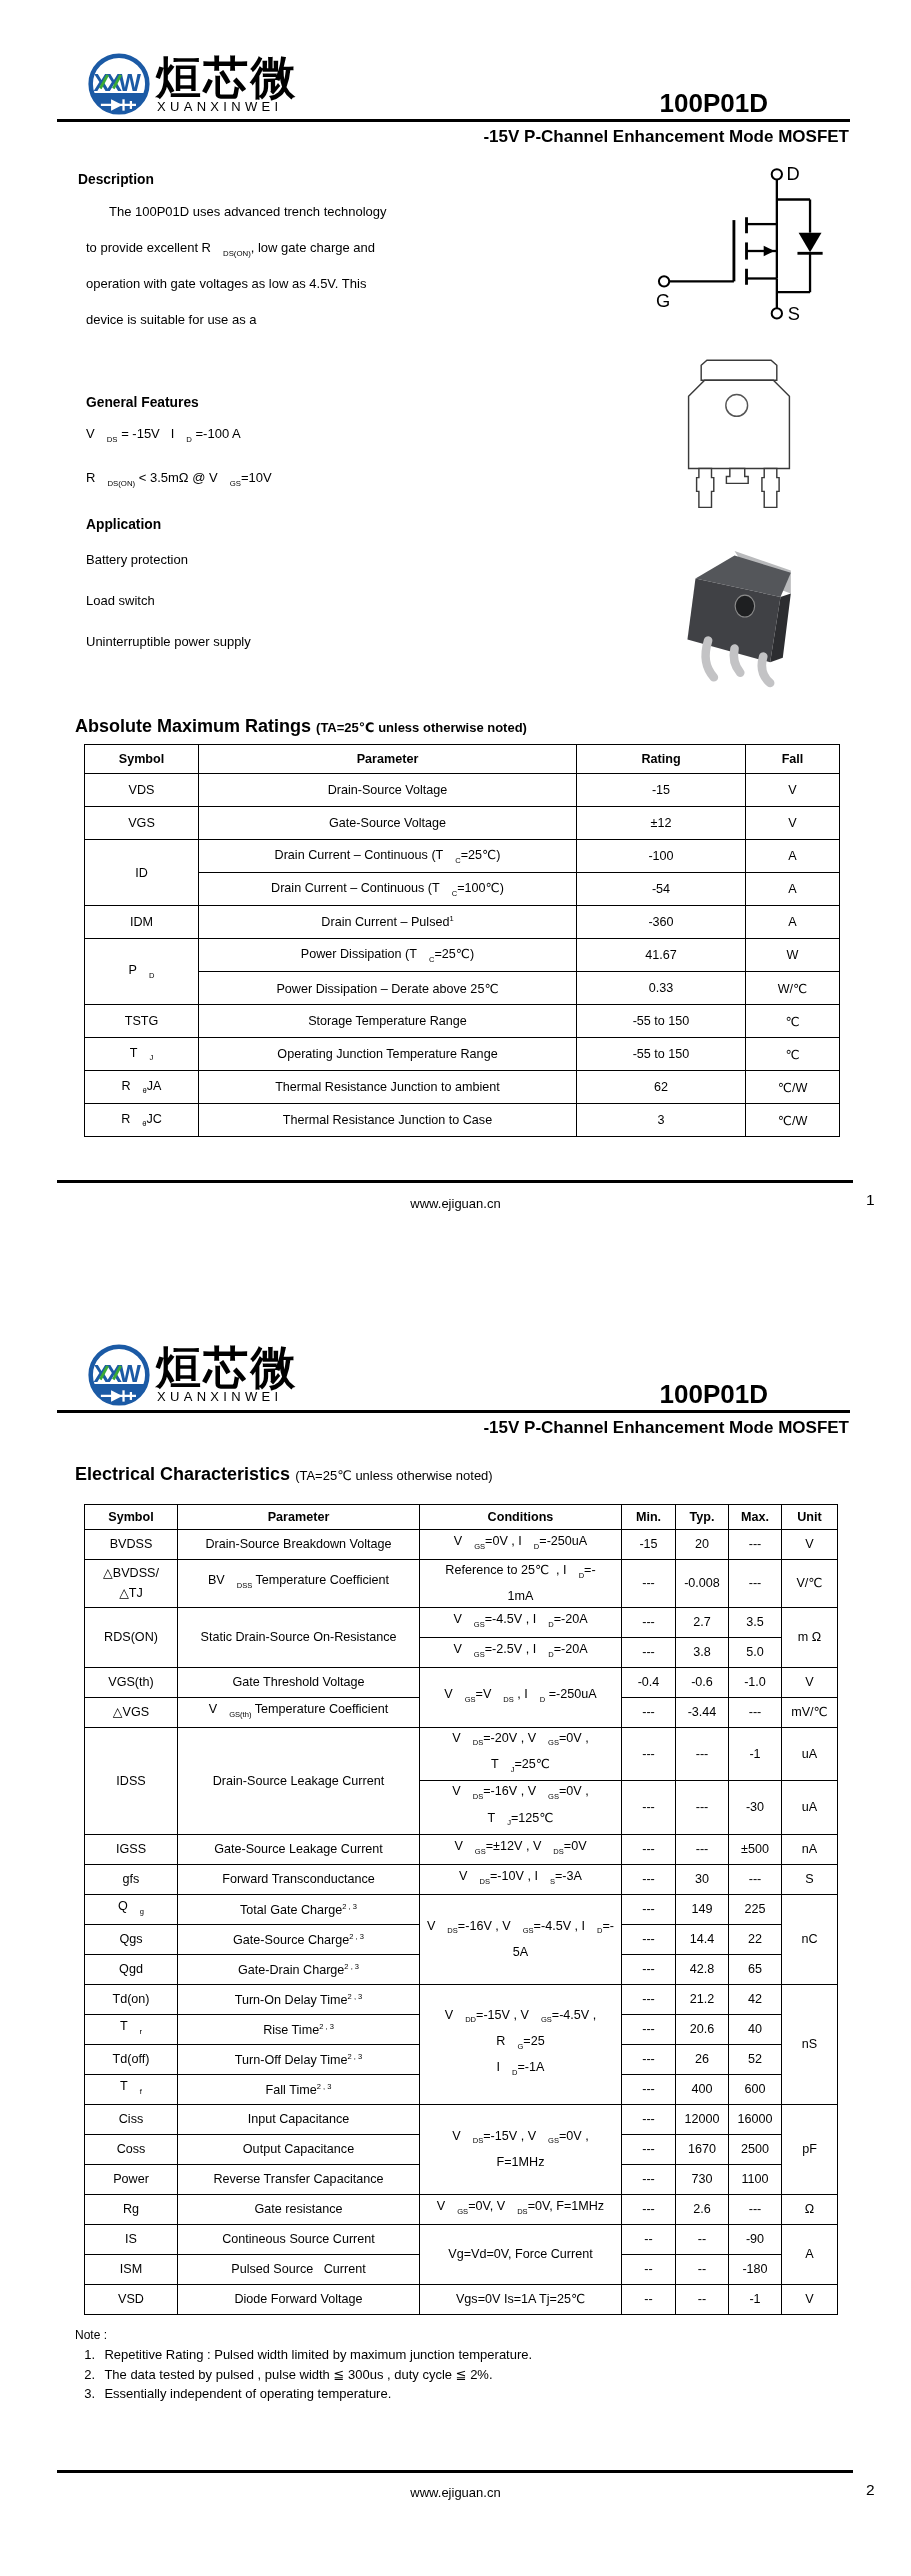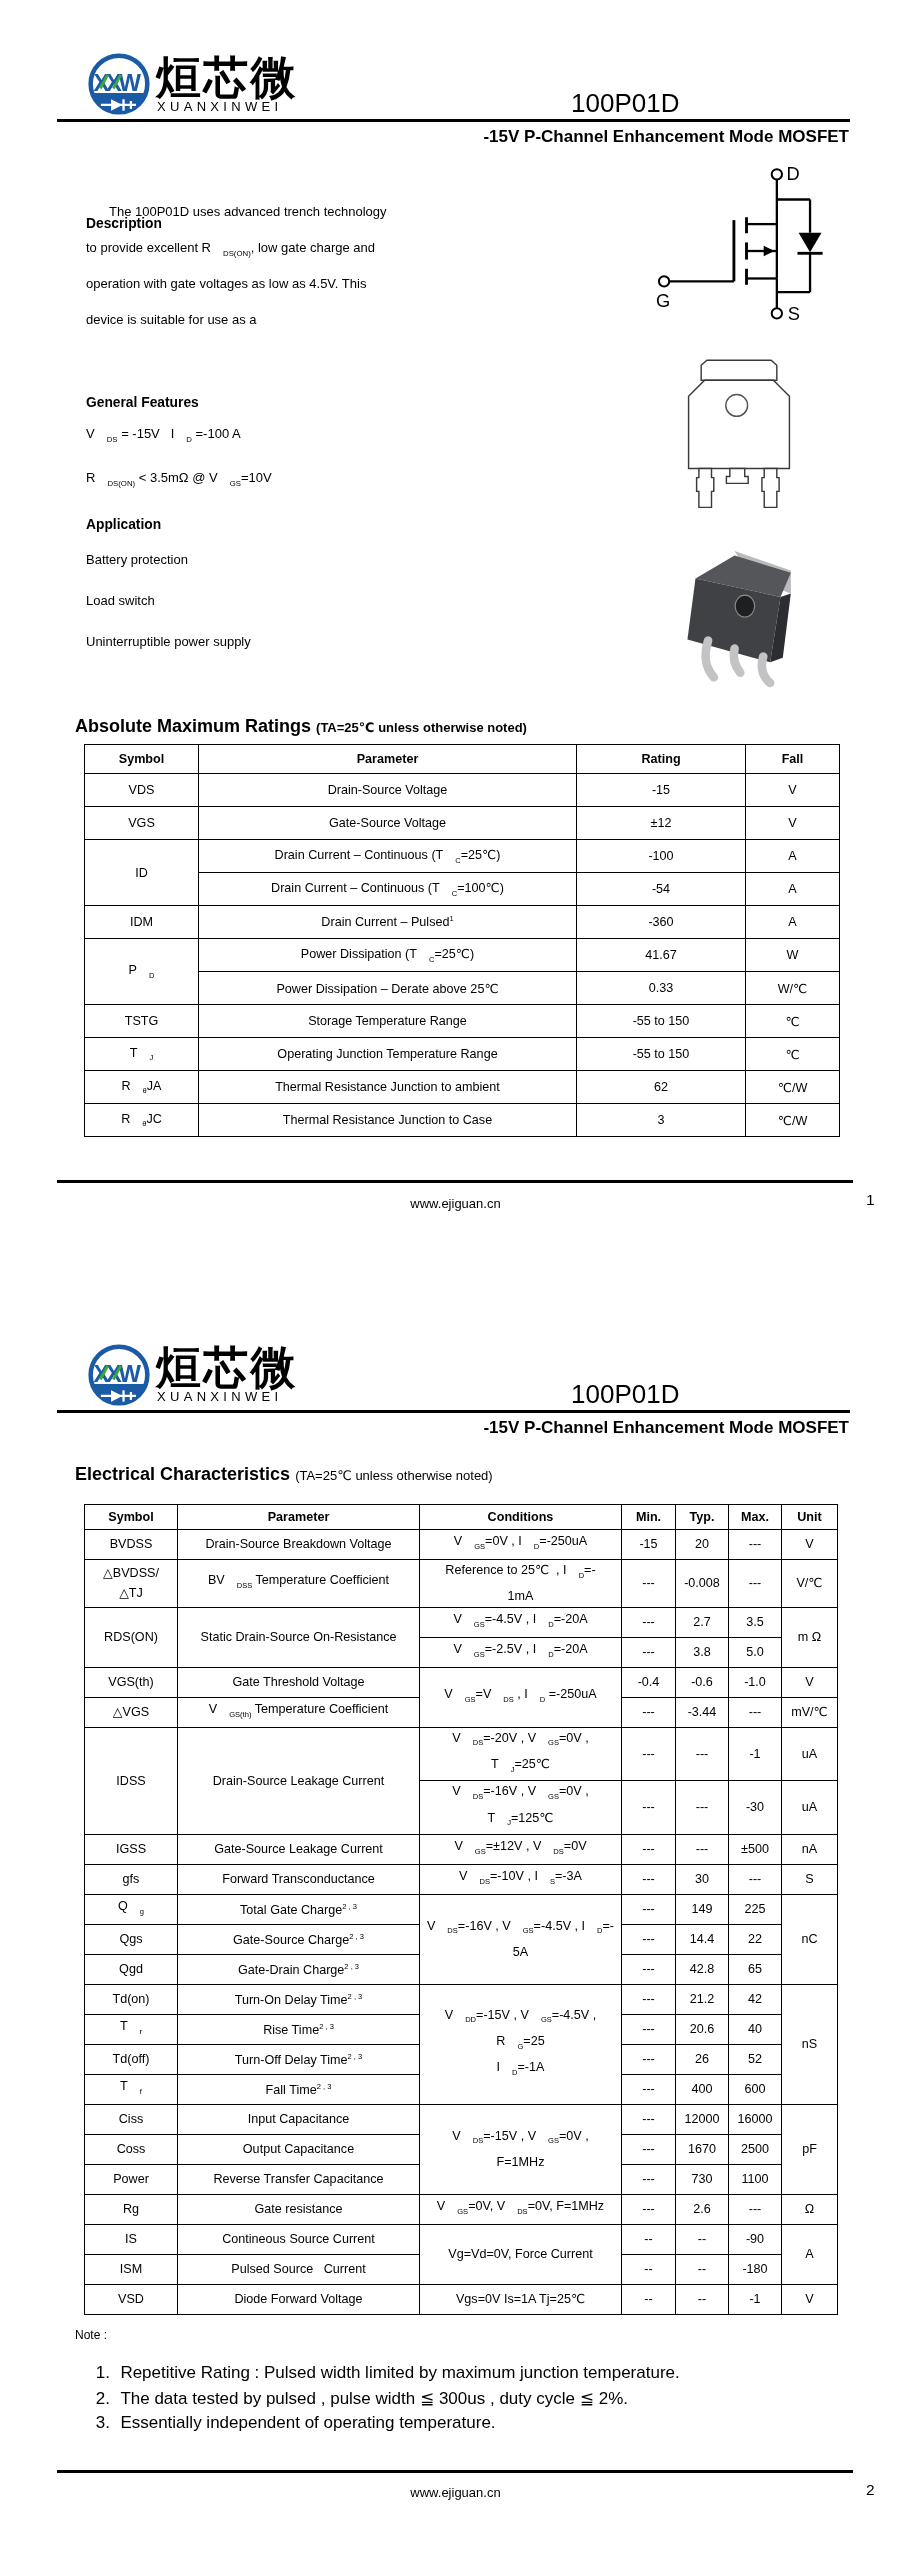--- a/index.html
+++ b/index.html
@@ -6,21 +6,21 @@
   html,body { margin:0; padding:0; }
   body {
     width:911px; height:2576px; position:relative; overflow:hidden;
     background:#ffffff; color:#000;
     font-family:"Liberation Sans","DejaVu Sans",sans-serif;
   }
   
   .emblem { position:absolute; width:68px; height:68px; }
   .cn   { position:absolute; font-size:45px; font-weight:700; letter-spacing:2.3px; line-height:1; }
   .latin{ position:absolute; font-size:13px; font-weight:500; letter-spacing:4.3px; }
-  .pn   { position:absolute; left:571px; width:229px; font-size:26px; font-weight:400; }
+  .pn   { position:absolute; left:539px; width:229px; text-align:right; font-size:26px; font-weight:700; }
   .rule { position:absolute; left:57px; width:793px; height:2.9px; background:#000; }
   .subtitle { position:absolute; left:390px; width:459px; text-align:right; font-size:17px; font-weight:700; }
   
   .h2 { position:absolute; font-size:13.8px; font-weight:700; }
   .body-lines { position:absolute; font-size:13px; }
   .body-lines > div { white-space:pre-wrap; }
   .desc > div { height:36px; }
   .desc > div:first-child { padding-left:23px; }
   .feat > div { height:44px; }
   .apps > div { height:41px; }
@@ -38,21 +38,21 @@
   .t1 thead tr { height:29px; }
   .t1 tbody tr { height:33px; }
   .t2 { left:84px; top:1504px; width:753px; }
   .t2 thead tr { height:25px; }
   .t2 tbody tr { height:30px; }
   .t2 td { line-height:20.7px; }
   sub { font-size:0.6em;padding-left:12px; }
   sup { font-size:0.6em; }
   
   .notes-h { position:absolute; font-size:12px; }
-  ol.notes { position:absolute; margin:16px; padding-left:20.7px; font-size:17px; }
+  ol.notes { position:absolute; margin:0; padding-left:20.7px; font-size:13px; }
   ol.notes li { margin-bottom:4.6px; padding-left:5.7px; }
   .footer-site { position:absolute; left:0; width:911px; text-align:center; font-size:13px; }
   .pagenum { position:absolute; left:866px; width:34px; font-size:15.5px; }
   svg.diagram { position:absolute; }
 </style>
 </head>
 <body>
 
 <section>
 
@@ -66,21 +66,21 @@
     <polygon points="46,87 46,107 66,97" fill="#ffffff"></polygon>
     <line x1="68" y1="87" x2="68" y2="107" stroke="#ffffff" stroke-width="4"></line>
     <line x1="81" y1="90" x2="81" y2="104" stroke="#ffffff" stroke-width="4"></line>
   </svg>
   <div class="cn" style="left:156px; top:55px;">烜芯微</div>
   <div class="latin" style="left:157px; top:99px;">XUANXINWEI</div>
   <div class="pn" style="top:88px;">100P01D</div>
   <div class="rule" style="top:119px;"></div>
   <div class="subtitle" style="top:127px;">-15V P-Channel Enhancement Mode MOSFET</div>
 
-  <div class="h2" style="left:86px; top:172px;margin-top:44px;">Description</div>
+  <div class="h2" style="left:78px; top:172px;">Description</div>
   <div class="body-lines desc" style="left:86px; top:204px; width:413px;">
       <div>The 100P01D uses advanced trench technology</div>
       <div>to provide excellent R<sub>DS(ON)</sub>, low gate charge and</div>
       <div>operation with gate voltages as low as 4.5V. This</div>
       <div>device is suitable for use as a</div>
     </div>
 
   <div class="h2" style="left:86px; top:395px;">General Features</div>
   <div class="body-lines feat" style="left:86px; top:426px; width:413px;">
       <div>V<sub>DS</sub> = -15V&nbsp;&nbsp;&nbsp;I<sub>D</sub> =-100 A</div>

